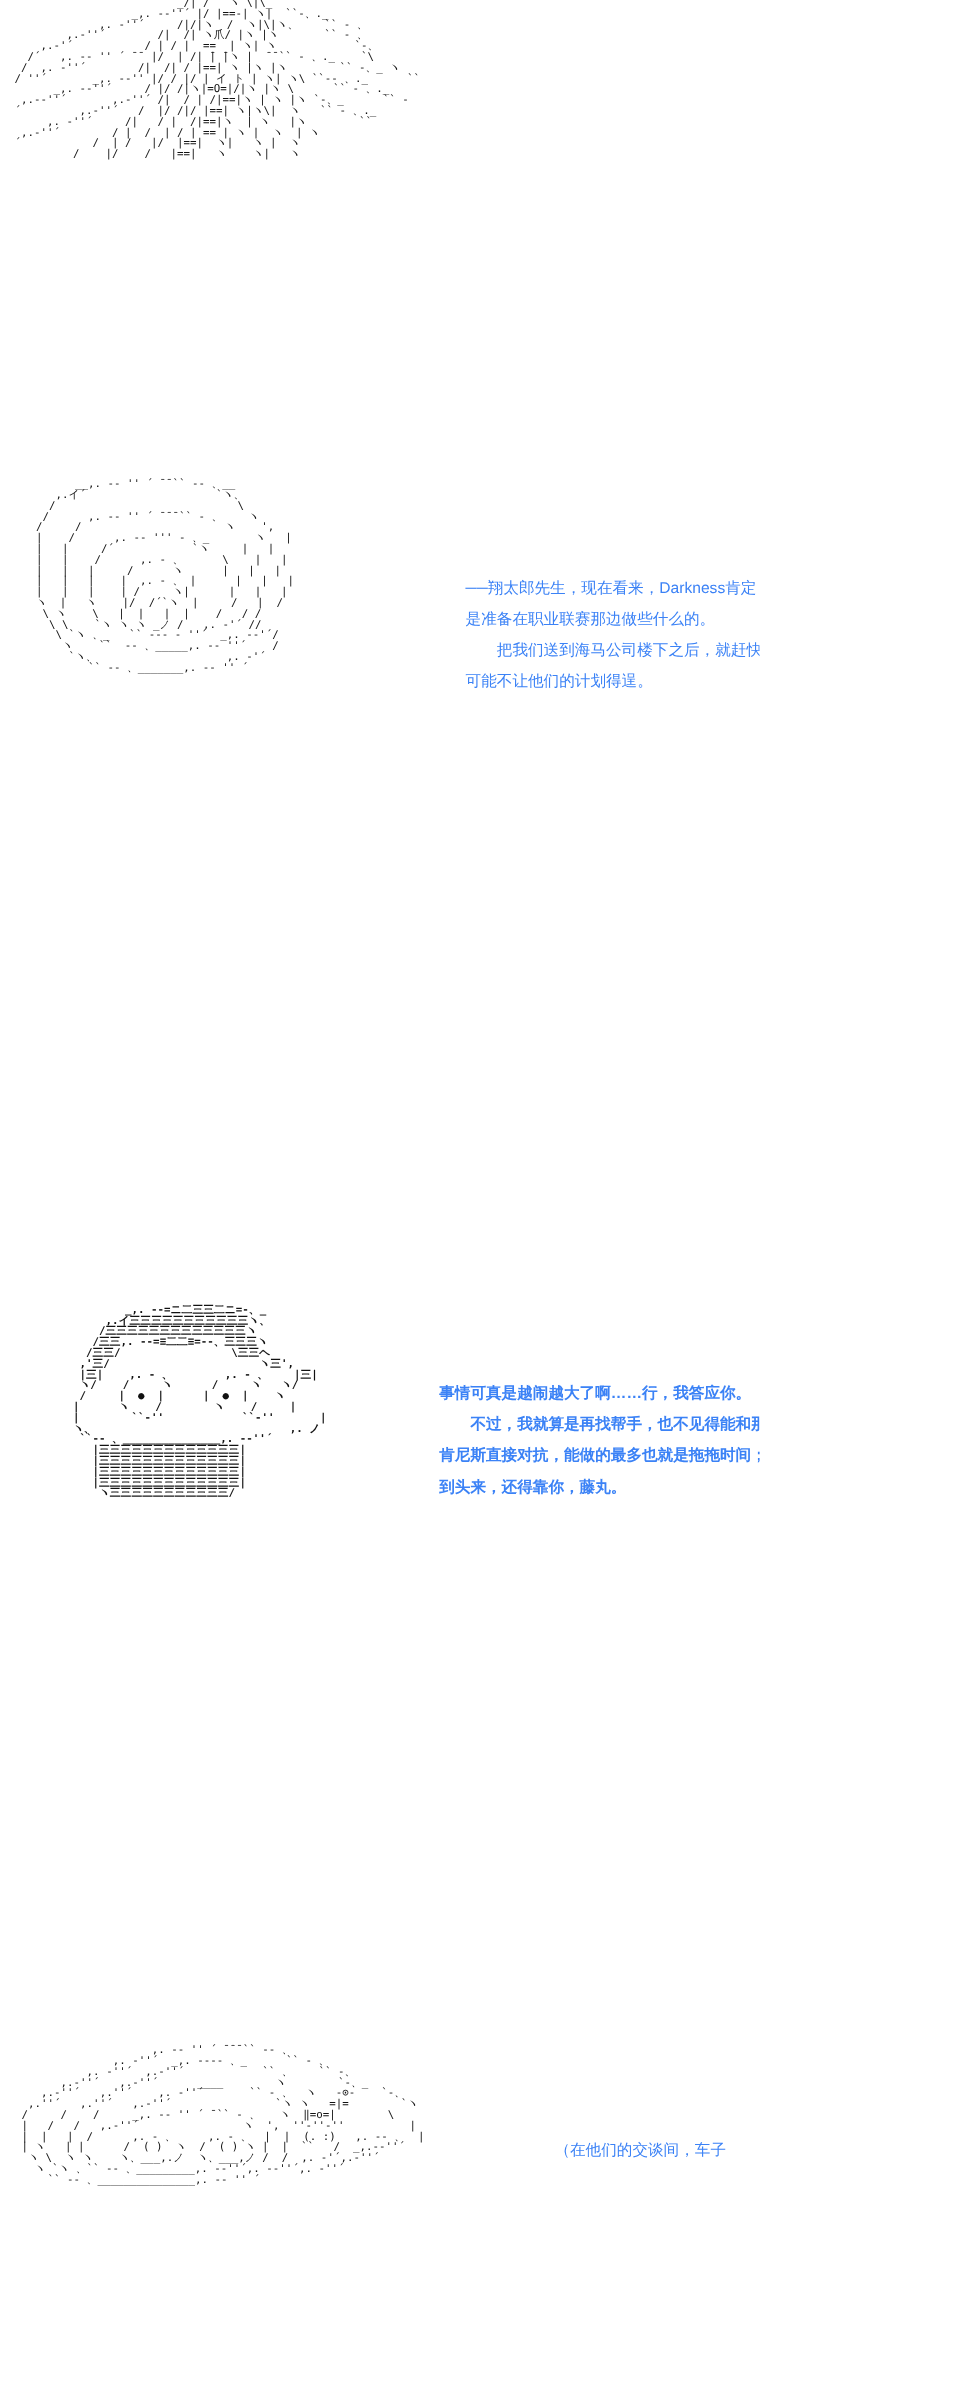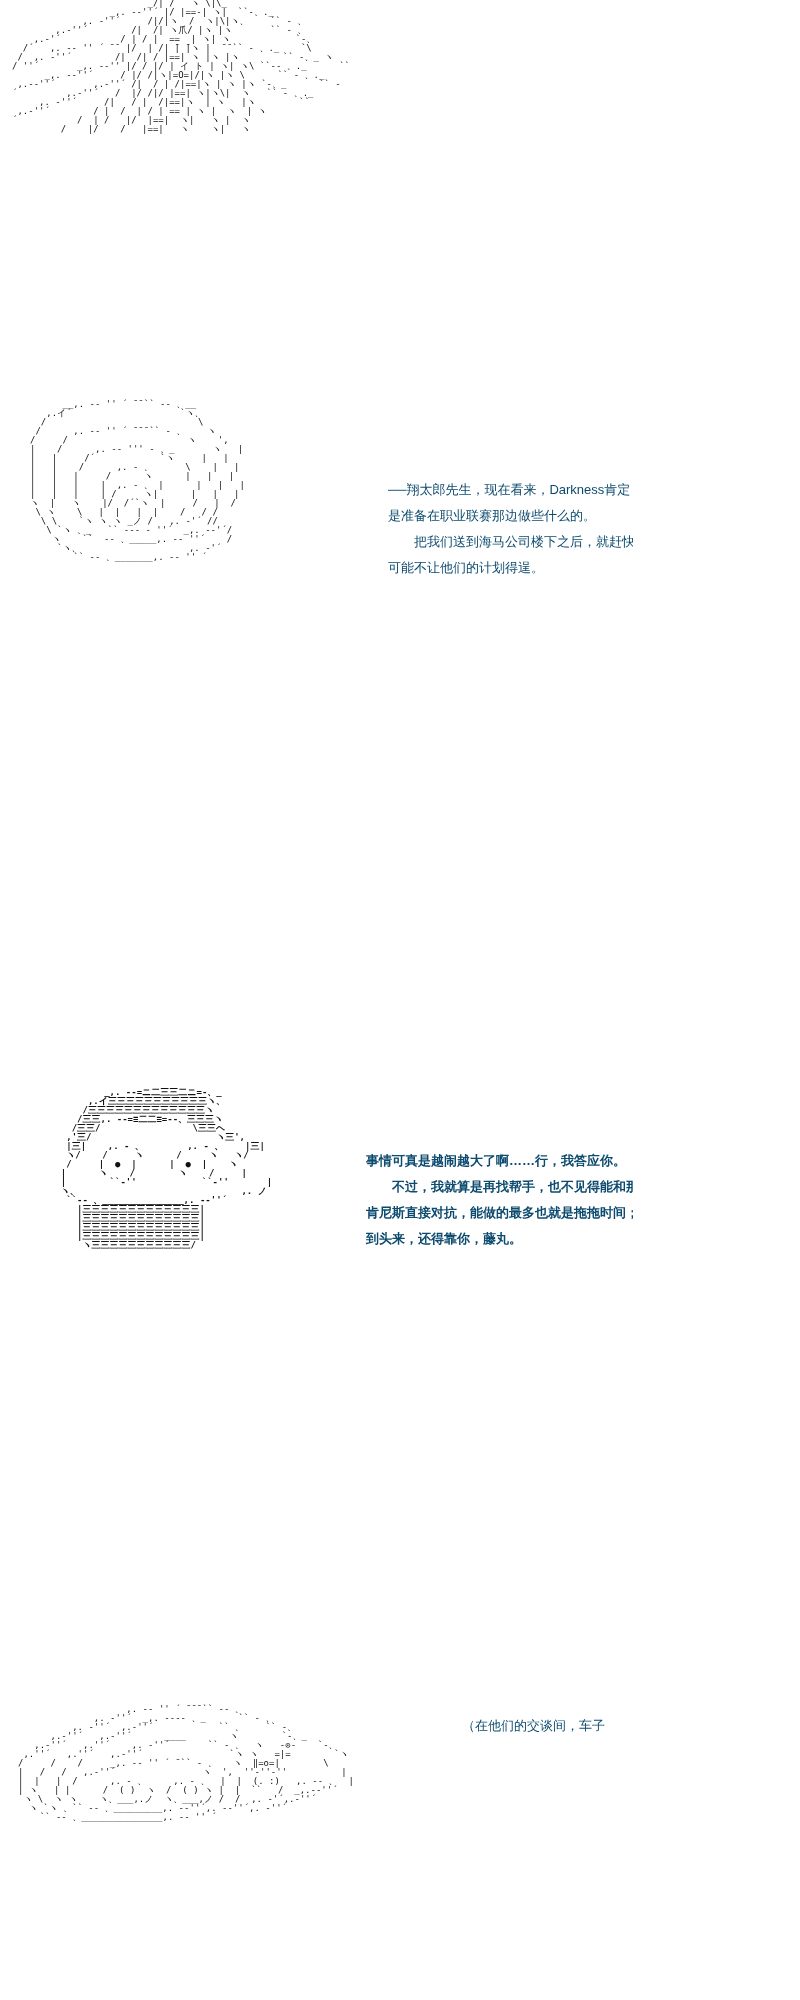--- a/index.html
+++ b/index.html
@@ -33,39 +33,39 @@
     color: #111111;
     margin: 0;
     padding: 0;
     display: block;
   }
   .dialogue {
     position: absolute;
     font-family: "Liberation Sans", sans-serif;
     font-size: 13px;
     line-height: 26px;
-    color: #0c4a6e;
+    color: #3b82f6;
   }
   .dialogue p {
     margin: 0 0 0 0;
     text-indent: 0;
   }
   .dialogue p.indent {
     text-indent: 26px;
   }
   .scene-1 { height: 195px; }
   .scene-2 { height: 345px; padding-left: 12px; }
   .scene-3 { height: 295px; font-weight: bold; }
   .scene-4 { height: 270px; }
   .scene-5 { height: 325px; }
   .scene-6 { height: 140px; }
 
   .d2 { left: 388px; top: 282px; width: 405px; }
   .d3 { left: 366px; top: 608px; width: 425px; }
-  .d4 { left: 462px; top: 878px; width: 330px; }
+  .d4 { left: 462px; top: 944px; width: 330px; }
 
   .aa-pos { position: absolute; }
   .aa-1 { left: 12px;  top: -10px; }
   .aa-2 { left: 30px;  top: 205px; }
   .aa-3 { left: 50px;  top: 548px; }
   .aa-4 { left: 18px;  top: 870px; }
 </style>
 </head>
 <body>
 

